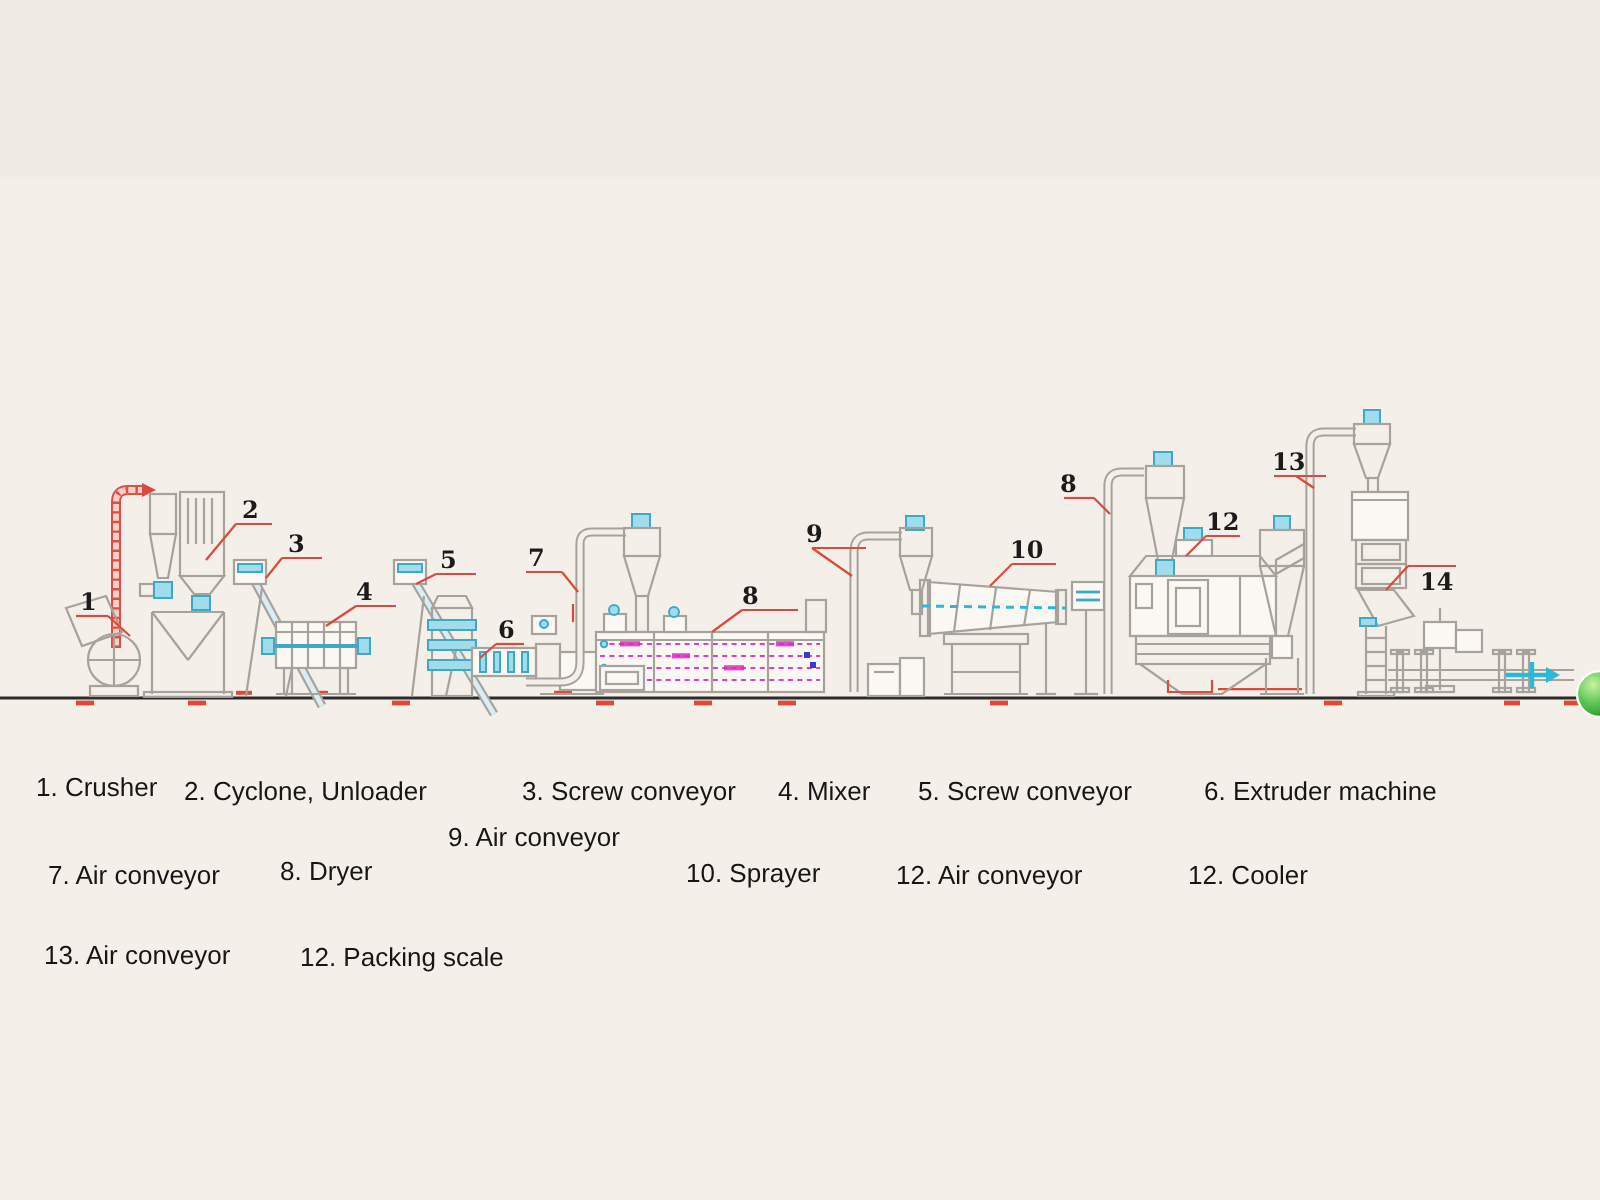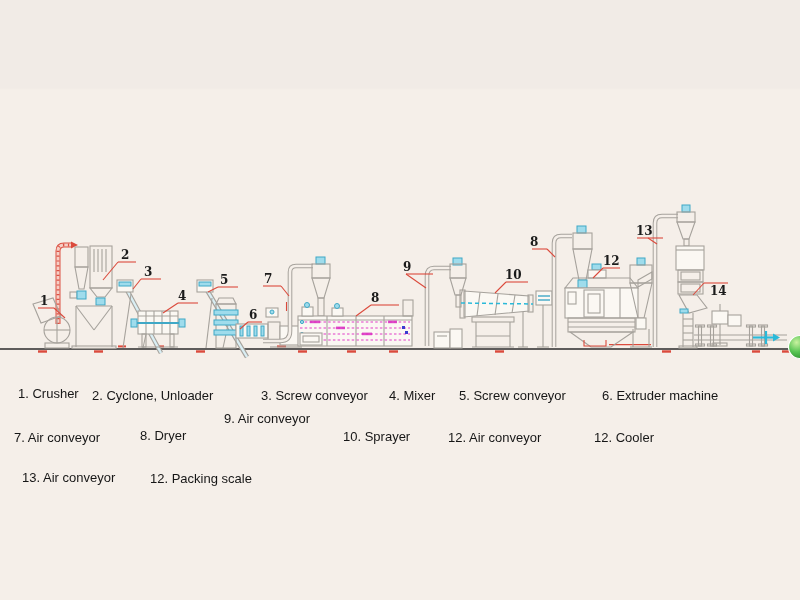--- a/index.html
+++ b/index.html
@@ -347,21 +347,21 @@
   <span class="num" style="left:636px;top:224px">13</span>
   <span class="num" style="left:710px;top:284px">14</span>
 
   <div>
     <span class="leg" style="left:18px;top:386px">1. Crusher</span>
     <span class="leg" style="left:92px;top:388px">2. Cyclone, Unloader</span>
     <span class="leg" style="left:261px;top:388px">3. Screw conveyor</span>
     <span class="leg" style="left:389px;top:388px">4. Mixer</span>
     <span class="leg" style="left:459px;top:388px">5. Screw conveyor</span>
     <span class="leg" style="left:602px;top:388px">6. Extruder machine</span>
-    <span class="leg" style="left:14px;top:430px">7. Air conveyor</span>
+    <span class="leg" style="left:24px;top:430px">7. Air conveyor</span>
     <span class="leg" style="left:140px;top:428px">8. Dryer</span>
     <span class="leg" style="left:224px;top:411px">9. Air conveyor</span>
     <span class="leg" style="left:343px;top:429px">10. Sprayer</span>
     <span class="leg" style="left:448px;top:430px">12. Air conveyor</span>
     <span class="leg" style="left:594px;top:430px">12. Cooler</span>
     <span class="leg" style="left:22px;top:470px">13. Air conveyor</span>
     <span class="leg" style="left:150px;top:471px">12. Packing scale</span>
   </div>
 
 </div>

